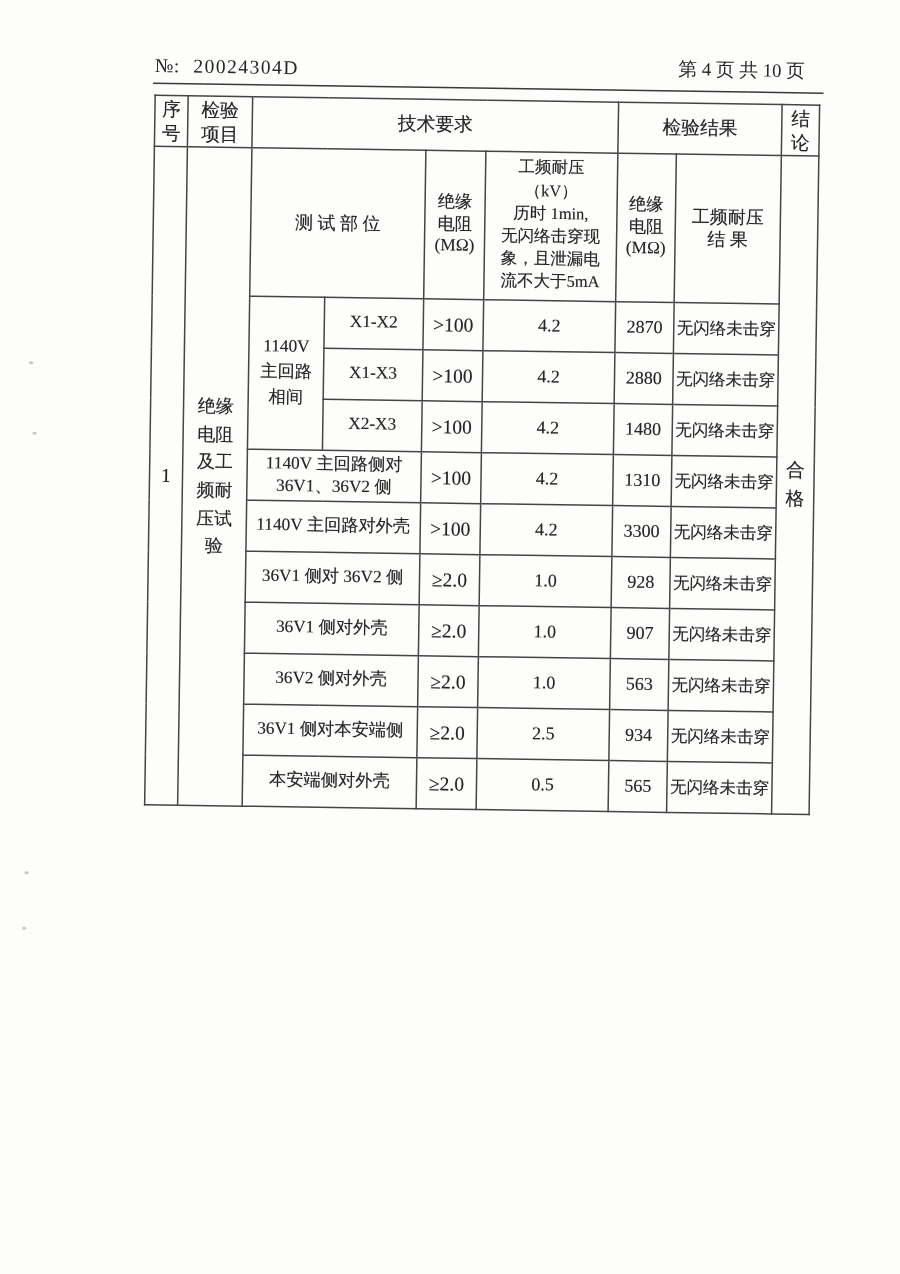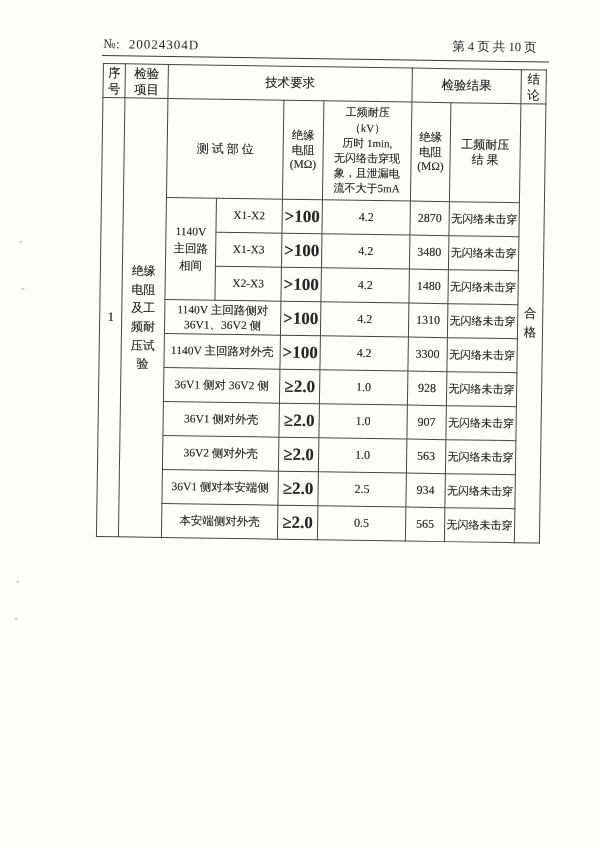--- a/index.html
+++ b/index.html
@@ -41,21 +41,21 @@
   .ml{white-space:pre-line;line-height:1.28;}
   .h1cell{font-size:12.5px;}
   .withstand{font-size:11px;line-height:1.38;white-space:pre-line;}
   .insu{font-size:11.5px;line-height:1.3;white-space:pre-line;}
   .wres{font-size:11px;letter-spacing:0;}
   .part{font-size:11.5px;white-space:pre-line;line-height:1.3;}
   .group{font-size:11.5px;white-space:pre-line;line-height:1.45;}
   .serial{font-size:13px;}
   .itemname{font-size:12px;line-height:1.55;white-space:pre-line;}
   .concl{font-size:12.5px;line-height:1.5;white-space:pre-line;}
-  .req{font-size:17px;font-weight:bold;}
+  .req{font-size:13px;}
   .speck{position:absolute;width:3px;height:2px;background:#c9c9c6;border-radius:50%;}
 </style>
 </head>
 <body>
 
 <div id="scan">
 
   <div class="docno">
     <span>№:</span><span class="num">20024304D</span>
   </div>
@@ -123,21 +123,21 @@
       <td class="part">X1-X2</td>
       <td class="req">&gt;100</td>
       <td>4.2</td>
       <td>2870</td>
       <td class="wres">无闪络未击穿</td>
     </tr>
     <tr style="height:34px">
       <td class="part">X1-X3</td>
       <td class="req">&gt;100</td>
       <td>4.2</td>
-      <td>3480</td>
+      <td>2880</td>
       <td class="wres">无闪络未击穿</td>
     </tr>
     <tr style="height:34px">
       <td class="part">X2-X3</td>
       <td class="req">&gt;100</td>
       <td>4.2</td>
       <td>1480</td>
       <td class="wres">无闪络未击穿</td>
     </tr>
     <tr style="height:34px">

